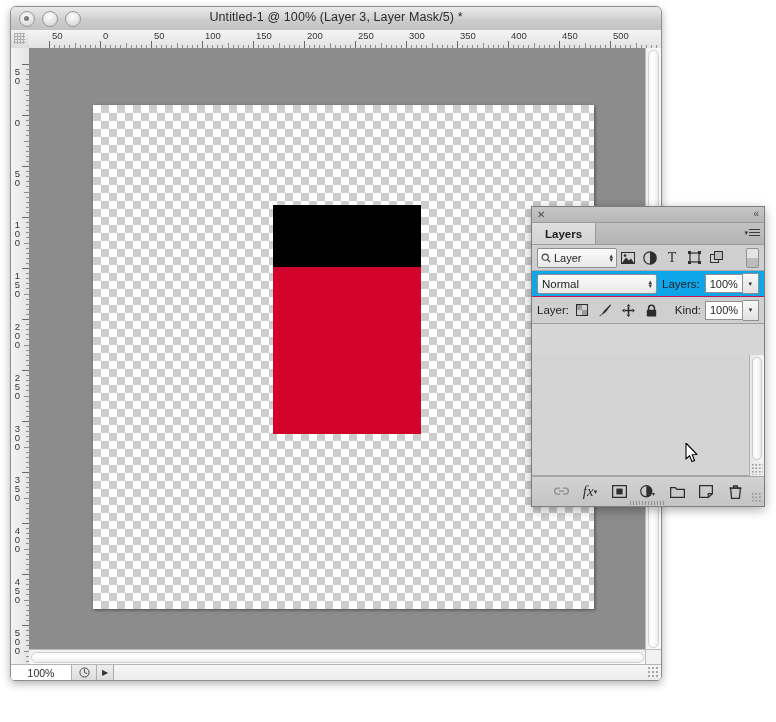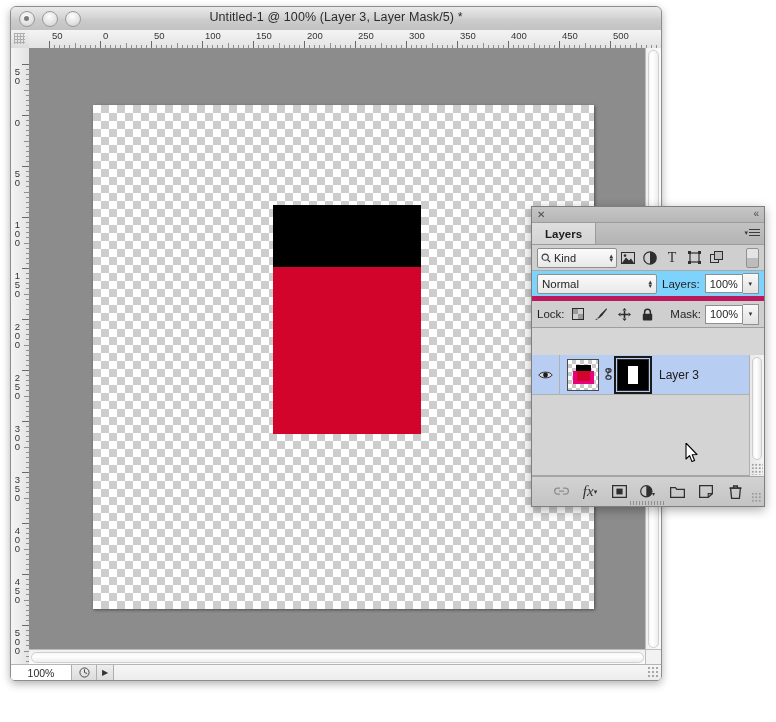--- a/index.html
+++ b/index.html
@@ -196,21 +196,21 @@
     width:22px;height:20px;display:flex;align-items:center;justify-content:center;
     color:#2e2e2e;
   }
   #filter-toggle{
     margin-left:auto;width:11px;height:18px;border:1px solid #919191;border-radius:2px;
     background:linear-gradient(180deg,#e4e4e4 0 50%,#bcbcbc 50% 100%);
   }
   
   #blend-row{
     height:25px;display:flex;align-items:center;padding:0 5px;
-    background:#7dd3fc;border-bottom:5px solid #be185d;gap:5px;
+    background:#0ea5e9;border-bottom:1px solid #be185d;gap:5px;
   }
   #blend-select{
     width:110px;height:18px;display:flex;align-items:center;padding:0 4px;
     background:linear-gradient(180deg,#fbfbfb,#e8e8e8);
     border:1px solid #8f8f8f;border-radius:2px;font-size:11.5px;
   }
   .lbl{font-size:11.5px;color:#1f1f1f;}
   .numbox{
     width:36px;height:17px;background:#ffffff;border:1px solid #8f8f8f;
     display:flex;align-items:center;justify-content:center;font-size:11px;
@@ -630,21 +630,21 @@
         </span>
     </div>
   </div>
 
   <div id="filter-row">
     <div id="kind-select">
       <svg width="10" height="10" viewBox="0 0 10 10">
         <circle cx="4.2" cy="4.2" r="3.1" fill="none" stroke="#333" stroke-width="1.1"></circle>
         <line x1="6.5" y1="6.5" x2="9.2" y2="9.2" stroke="#333" stroke-width="1.1"></line>
       </svg>
-      <span>Kind</span>
+      <span>Layer</span>
       <span class="stepper">
         <span>▴</span>
         <span>▾</span>
       </span>
     </div>
 
     <span class="ficon">
       <svg width="14" height="12" viewBox="0 0 14 12">
           <rect x="0.5" y="0.5" width="13" height="11" fill="none" stroke="#2e2e2e"></rect>
           <circle cx="4" cy="3.6" r="1.3" fill="#2e2e2e"></circle>
@@ -685,21 +685,21 @@
       </span>
     </div>
     <span class="lbl">Layers:</span>
     <span class="numgrp">
       <span class="numbox">100%</span>
       <span class="numarrow">▾</span>
     </span>
   </div>
 
   <div id="lock-row">
-    <span class="lbl">Lock:</span>
+    <span class="lbl">Layer:</span>
     <span class="lockicon">
       <svg width="12" height="12" viewBox="0 0 12 12">
           <rect x="0.5" y="0.5" width="11" height="11" fill="none" stroke="#2b2b2b"></rect>
           <rect x="1" y="1" width="5" height="5" fill="#9a9a9a"></rect>
           <rect x="6" y="6" width="5" height="5" fill="#9a9a9a"></rect>
         </svg>
     </span>
     <span class="lockicon">
       <svg width="14" height="14" viewBox="0 0 14 14">
           <path d="M12.5 1.2 L6 7.8 L5 9.5 L3.4 11 L4.5 11.5 L6.2 10.2 L7.8 9 L13 2.2 Z" fill="#2b2b2b"></path>
@@ -710,53 +710,29 @@
       <svg width="13" height="13" viewBox="0 0 13 13">
           <path d="M6.5 0 L8.6 2.6 L4.4 2.6 Z M6.5 13 L8.6 10.4 L4.4 10.4 Z M0 6.5 L2.6 4.4 L2.6 8.6 Z M13 6.5 L10.4 4.4 L10.4 8.6 Z M5.7 3 h1.6 v7 h-1.6 Z M3 5.7 h7 v1.6 h-7 Z" fill="#2b2b2b"></path>
         </svg>
     </span>
     <span class="lockicon">
       <svg width="11" height="13" viewBox="0 0 11 13">
           <path d="M2.6 6 V4.2 a2.9 2.9 0 0 1 5.8 0 V6" fill="none" stroke="#2b2b2b" stroke-width="1.5"></path>
           <rect x="0.8" y="5.8" width="9.4" height="6.6" rx="1" fill="#2b2b2b"></rect>
         </svg>
     </span>
-    <span class="lbl" style="margin-left:auto;">Mask:</span>
+    <span class="lbl" style="margin-left:auto;">Kind:</span>
     <span class="numgrp">
       <span class="numbox">100%</span>
       <span class="numarrow">▾</span>
     </span>
   </div>
 
   <div id="layer-list">
 
-    <div class="layer-row selected">
-      <div class="eye-cell">
-        <svg width="15" height="10" viewBox="0 0 15 10">
-          <path d="M0.8 5 C3 1.2 12 1.2 14.2 5 C12 8.8 3 8.8 0.8 5 Z" fill="#d9d9d9" stroke="#2b2b2b" stroke-width="1"></path>
-          <circle cx="7.5" cy="5" r="2.4" fill="#1d1d1d"></circle>
-        </svg>
-      </div>
-      <div class="thumbwrap">
-        <span class="thumb">
-          <span style="position:absolute;left:8px;top:5px;width:15px;height:6px;background:#000;"></span>
-          <span style="position:absolute;left:5px;top:11px;width:21px;height:13px;background:#E8007D;"></span>
-          <span style="position:absolute;left:9px;top:11px;width:13px;height:10px;background:#D3042C;"></span>
-        </span>
-        <span class="link-icon">
-          <svg width="9" height="13" viewBox="0 0 9 13">
-              <path d="M4.5 1.2 a2.2 2.2 0 0 1 0 3.2 a2.2 2.2 0 0 0 0 3.2" fill="none" stroke="#2a2a2a" stroke-width="1.1"></path>
-              <ellipse cx="4.5" cy="2.4" rx="2.6" ry="1.8" fill="none" stroke="#2a2a2a" stroke-width="1.1"></ellipse>
-              <ellipse cx="4.5" cy="9.4" rx="2.6" ry="1.8" fill="none" stroke="#2a2a2a" stroke-width="1.1"></ellipse>
-            </svg>
-        </span>
-        <span class="mask-thumb"></span>
-      </div>
-      <span class="layer-name">Layer 3</span>
-    </div>
 
 
   </div>
 
   <div id="list-sb">
     <div id="list-sb-thumb"></div>
     <div id="list-sb-grip"></div>
   </div>
 
   <div id="panel-footer">

